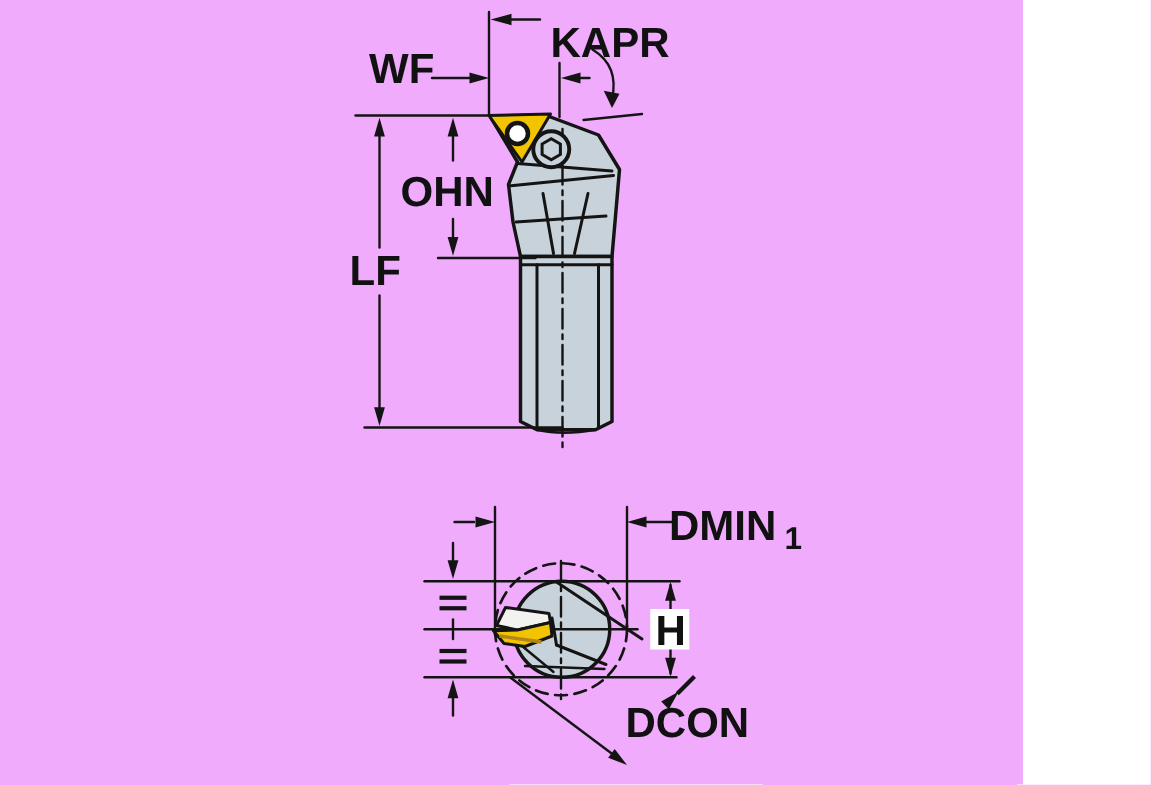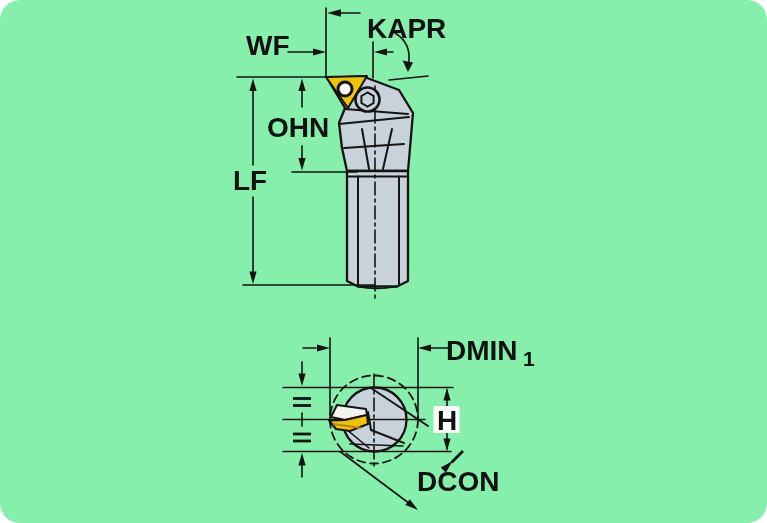--- a/index.html
+++ b/index.html
@@ -1,17 +1,17 @@
 <!DOCTYPE html>
 <html><head>
 <meta charset="utf-8">
 <title>Tool holder dimensional drawing</title>
 <style>
   html,body{margin:0;padding:0;background:#fff;}
-  .canvas{position:relative;width:767px;height:523px;background:#86efac;overflow:hidden;border-radius:20px;}
+  .canvas{position:relative;width:682px;height:523px;background:#f0abfc;overflow:hidden;}
   svg{display:block;}
   .ln{fill:none;stroke:#141414;stroke-width:2;stroke-linecap:round;}
   .ln15{fill:none;stroke:#141414;stroke-width:1.6;stroke-linecap:round;}
   .ln25{fill:none;stroke:#141414;stroke-width:2.8;stroke-linecap:butt;}
   .fil{stroke:#141414;stroke-width:2.3;stroke-linejoin:round;}
   .fil2{stroke:#141414;stroke-width:2;stroke-linejoin:round;}
   .arr{fill:#141414;stroke:none;}
   .cl{stroke-dasharray:13 4 3 4;}
   .dash{stroke-dasharray:8 5;stroke-width:1.8;}
   .lbl{font:bold 28px "Liberation Sans",sans-serif;fill:#111;}

